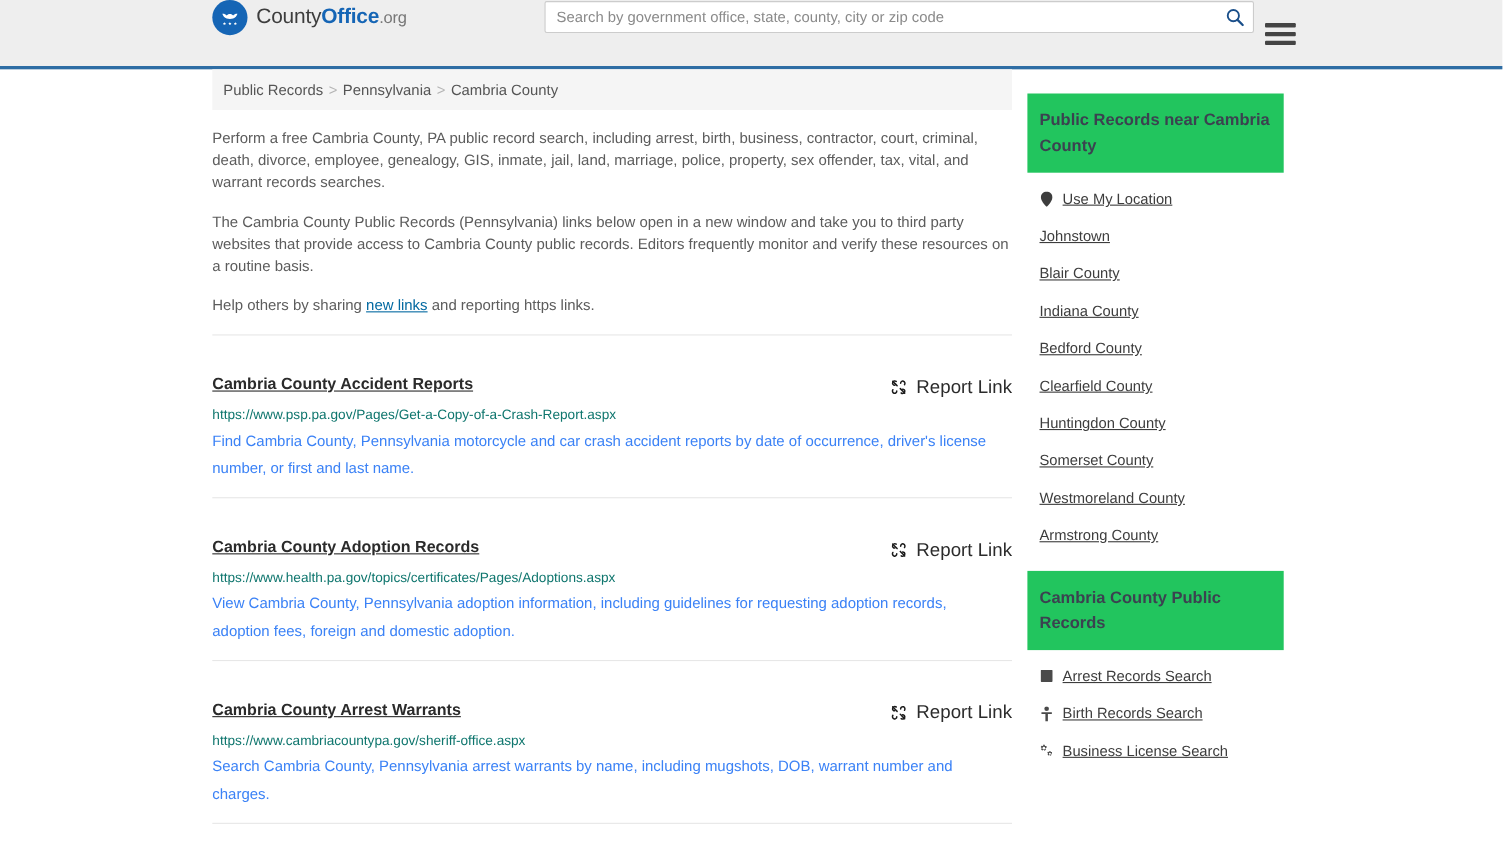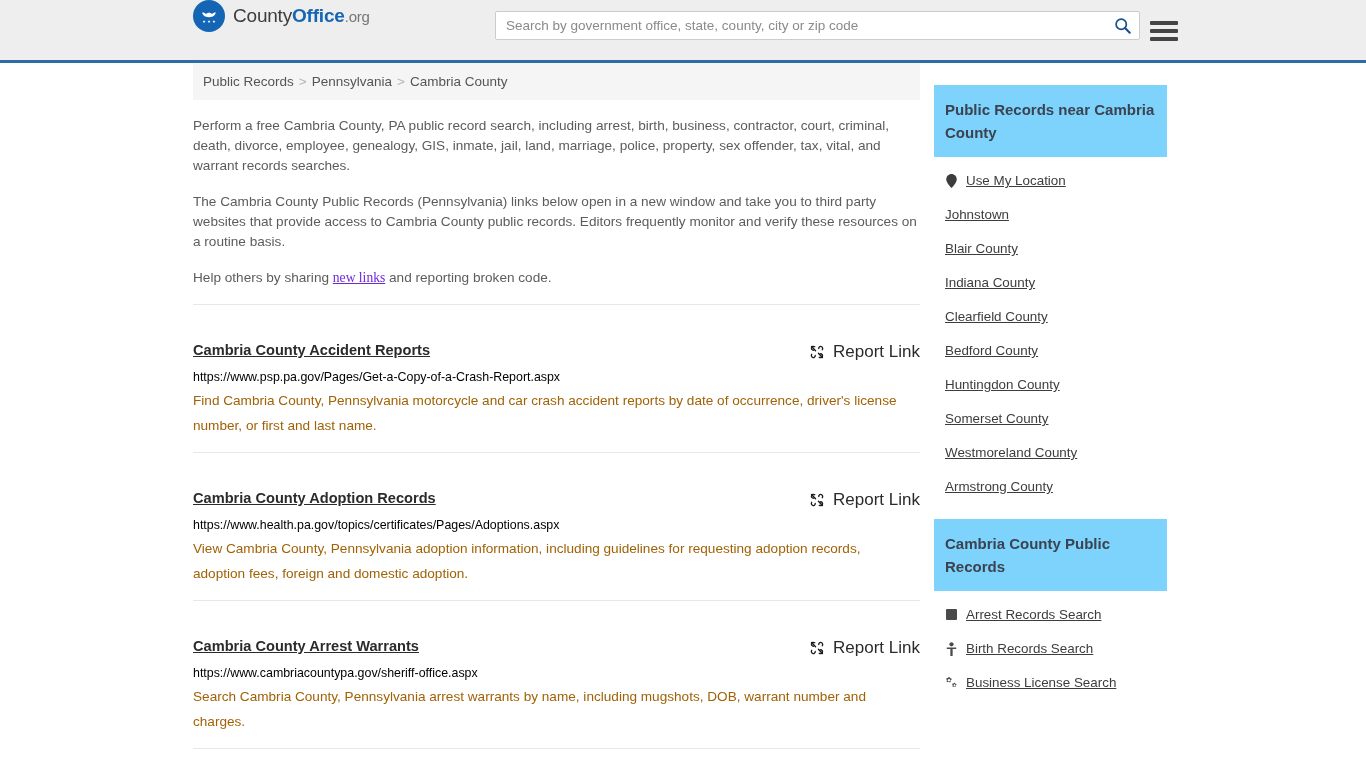--- a/index.html
+++ b/index.html
@@ -44,21 +44,21 @@
     letter-spacing: -0.2px;
     white-space: nowrap;
   }
   .brand-text .b-office { color: #1565b5; font-weight: bold; }
   .brand-text .b-county { color: #3d3d3d; }
   .brand-text .b-org { color: #777777; font-size: 15px; }
 
   .search-wrap {
     position: absolute;
     left: 495px;
-    top: 11px;
+    top: 1px;
     width: 645px;
     height: 29px;
     display: flex;
     align-items: center;
     background: #ffffff;
     border: 1px solid #cccccc;
     border-radius: 2px;
   }
   .search-input {
     flex: 1;
@@ -132,23 +132,22 @@
   }
   .breadcrumb .sep { color: #b4b4b4; margin: 0 5px; }
 
   .intro p {
     font-size: 13.6px;
     line-height: 20px;
     color: #5c5c5c;
     margin: 0 0 16px 0;
   }
   .intro a.inline-link {
-    color: #6d28d9;
+    color: #0369a1;
     text-decoration: underline;
-    font-family: Liberation Serif, serif;
   }
 
   
   .result {
     border-top: 1px solid #e7e7e7;
     padding: 13px 0 14px 0;
     position: relative;
   }
   .result:first-of-type { border-top: 1px solid #e7e7e7; }
   .result-head {
@@ -170,36 +169,36 @@
     align-items: center;
     gap: 8px;
     color: #2b2b2b;
     font-size: 17px;
     white-space: nowrap;
     cursor: pointer;
     padding-top: 1px;
   }
   .result-url {
     font-size: 12.4px;
-    color: #000000;
+    color: #0f766e;
     margin-top: 7px;
     line-height: 16px;
     word-break: break-all;
   }
   .result-desc {
     font-size: 13.6px;
-    color: #a16207;
+    color: #3b82f6;
     line-height: 25px;
     margin-top: 3px;
     max-width: 716px;
   }
 
   
   .side-panel-title {
-    background: #7dd3fc;
+    background: #22c55e;
     padding: 13px 11px;
     font-size: 15px;
     font-weight: bold;
     color: #3b4250;
     line-height: 23px;
   }
   .side-list { padding: 6px 0 0 0; margin: 0; list-style: none; }
   .side-list li {
     display: flex;
     align-items: center;
@@ -260,21 +259,21 @@
 
     <div class="col-main">
 
       <div class="breadcrumb">
         <a>Public Records</a><span class="sep">&gt;</span><a>Pennsylvania</a><span class="sep">&gt;</span><a>Cambria County</a>
       </div>
 
       <div class="intro">
         <p>Perform a free Cambria County, PA public record search, including arrest, birth, business, contractor, court, criminal, death, divorce, employee, genealogy, GIS, inmate, jail, land, marriage, police, property, sex offender, tax, vital, and warrant records searches.</p>
         <p>The Cambria County Public Records (Pennsylvania) links below open in a new window and take you to third party websites that provide access to Cambria County public records. Editors frequently monitor and verify these resources on a routine basis.</p>
-        <p><span>Help others by sharing </span><a class="inline-link">new links</a><span> and reporting broken code.</span></p>
+        <p><span>Help others by sharing </span><a class="inline-link">new links</a><span> and reporting https links.</span></p>
       </div>
 
       <div class="result">
         <div class="result-head">
           <a class="result-title">Cambria County Accident Reports</a>
           <div class="report-link">
             <svg width="16" height="16" viewBox="0 0 20 20">
               <g fill="none" stroke="#1b1b1b" stroke-width="1.7" stroke-linecap="round">
                 <path d="M3.2 3.2 C5 5 6.2 6.4 8.2 8.4"></path>
                 <path d="M11.8 11.6 C13.8 13.6 15 15 16.8 16.8"></path>
@@ -369,24 +368,24 @@
         <li>
           <a>Johnstown</a>
         </li>
         <li>
           <a>Blair County</a>
         </li>
         <li>
           <a>Indiana County</a>
         </li>
         <li>
+          <a>Bedford County</a>
+        </li>
+        <li>
           <a>Clearfield County</a>
-        </li>
-        <li>
-          <a>Bedford County</a>
         </li>
         <li>
           <a>Huntingdon County</a>
         </li>
         <li>
           <a>Somerset County</a>
         </li>
         <li>
           <a>Westmoreland County</a>
         </li>

